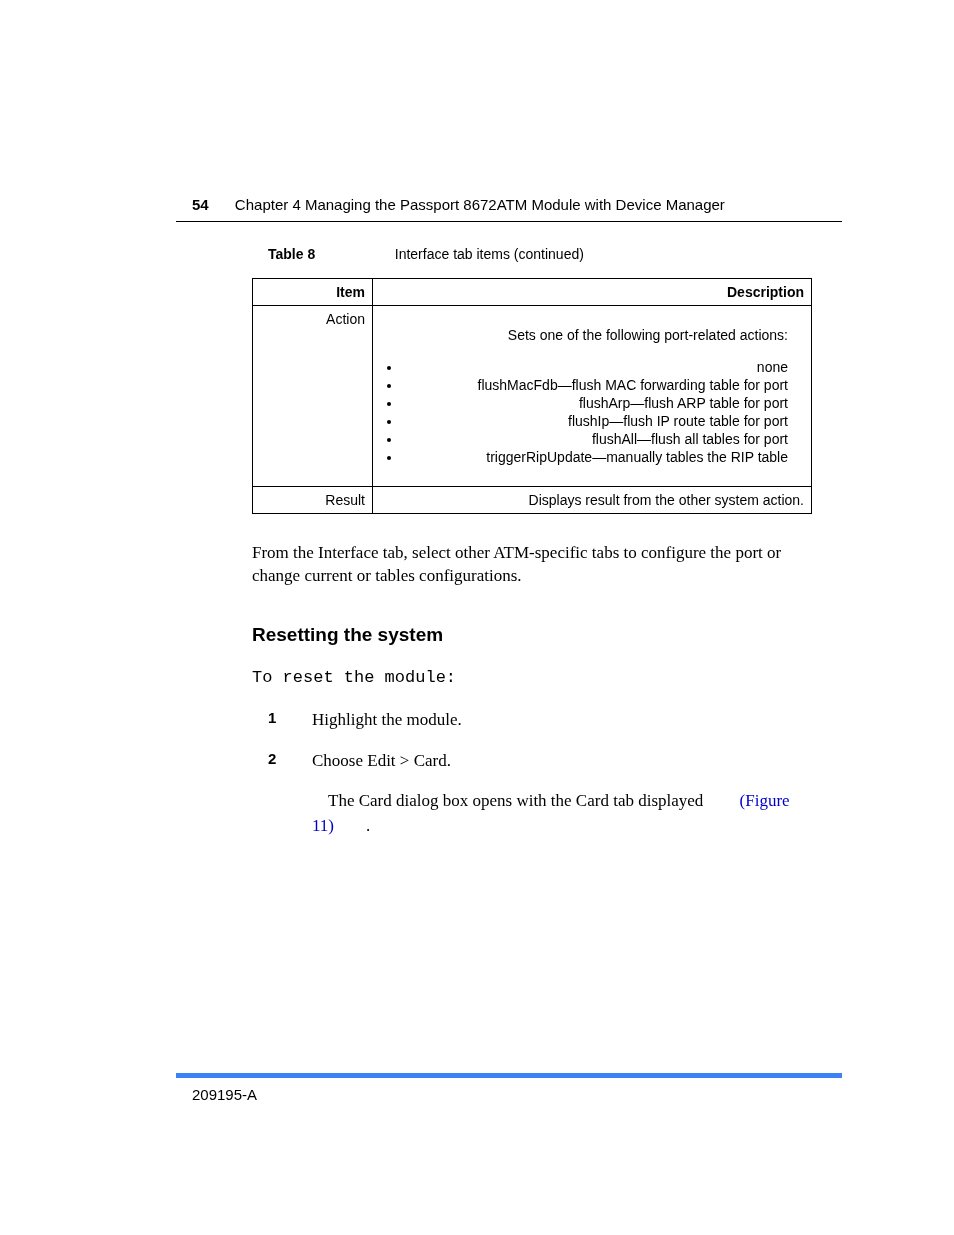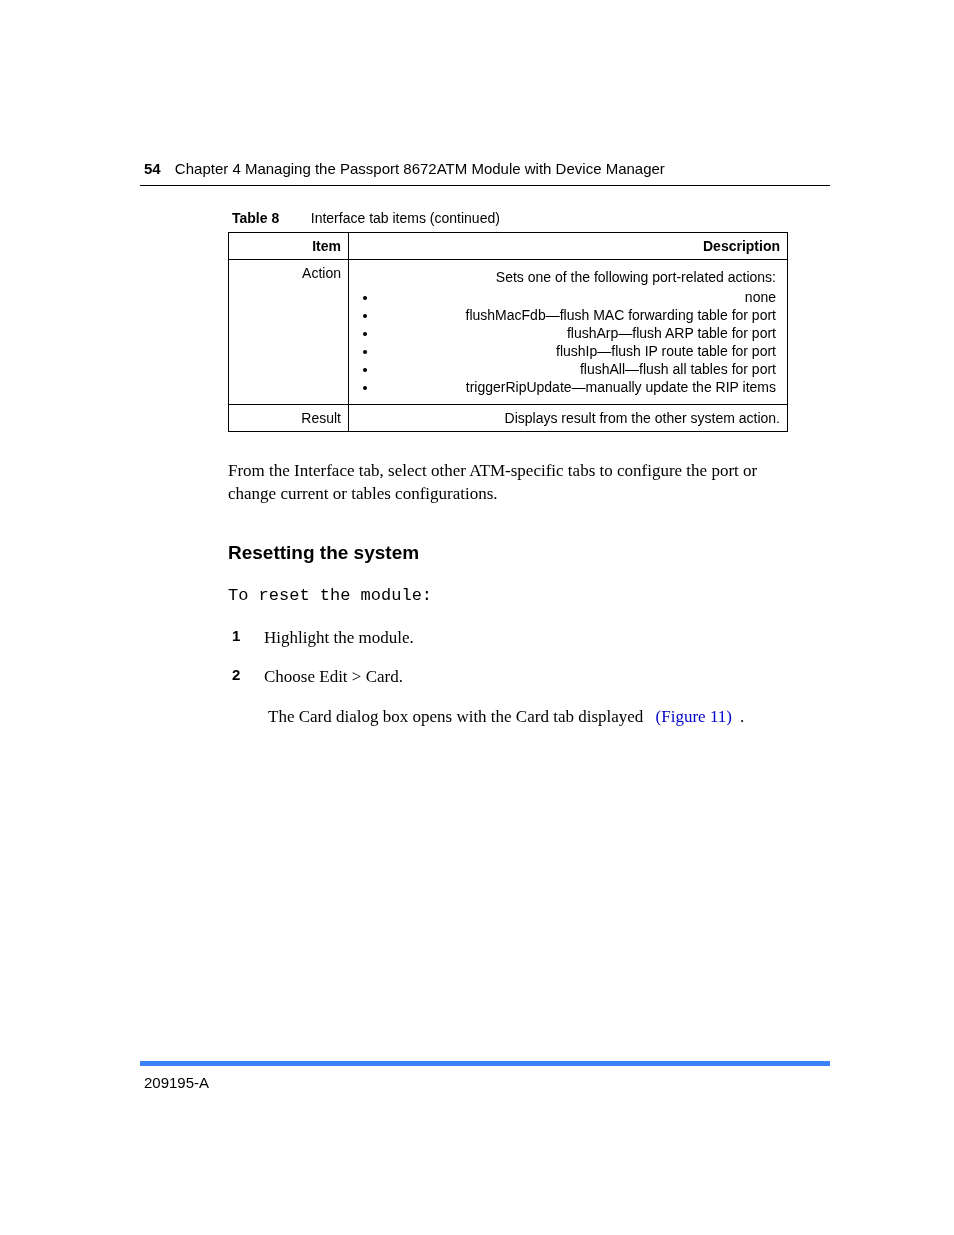--- a/index.html
+++ b/index.html
@@ -1,17 +1,17 @@
 <!DOCTYPE html>
 <html><head>
   <meta charset="utf-8">
   <style>
     * {
       box-sizing: border-box;
-      margin: 4px;
+      margin: 16px;
       padding: 0;
     }
     body {
       font-family: "Times New Roman", Times, serif;
       font-size: 16px;
       color: #000;
       background: #fff;
       width: 954px;
       height: 1235px;
       position: relative;
@@ -154,21 +154,21 @@
     <tr>
       <td>Action</td>
       <td>
         <div>Sets one of the following port-related actions:</div>
         <ul class="desc-bullets">
           <li>none</li>
           <li>flushMacFdb—flush MAC forwarding table for port</li>
           <li>flushArp—flush ARP table for port</li>
           <li>flushIp—flush IP route table for port</li>
           <li>flushAll—flush all tables for port</li>
-          <li>triggerRipUpdate—manually update the RIP items</li>
+          <li>triggerRipUpdate—manually tables the RIP table</li>
         </ul>
       </td>
     </tr>
     <tr>
       <td>Result</td>
       <td>Displays result from the other system action.</td>
     </tr>
   </tbody>
 </table>
 

